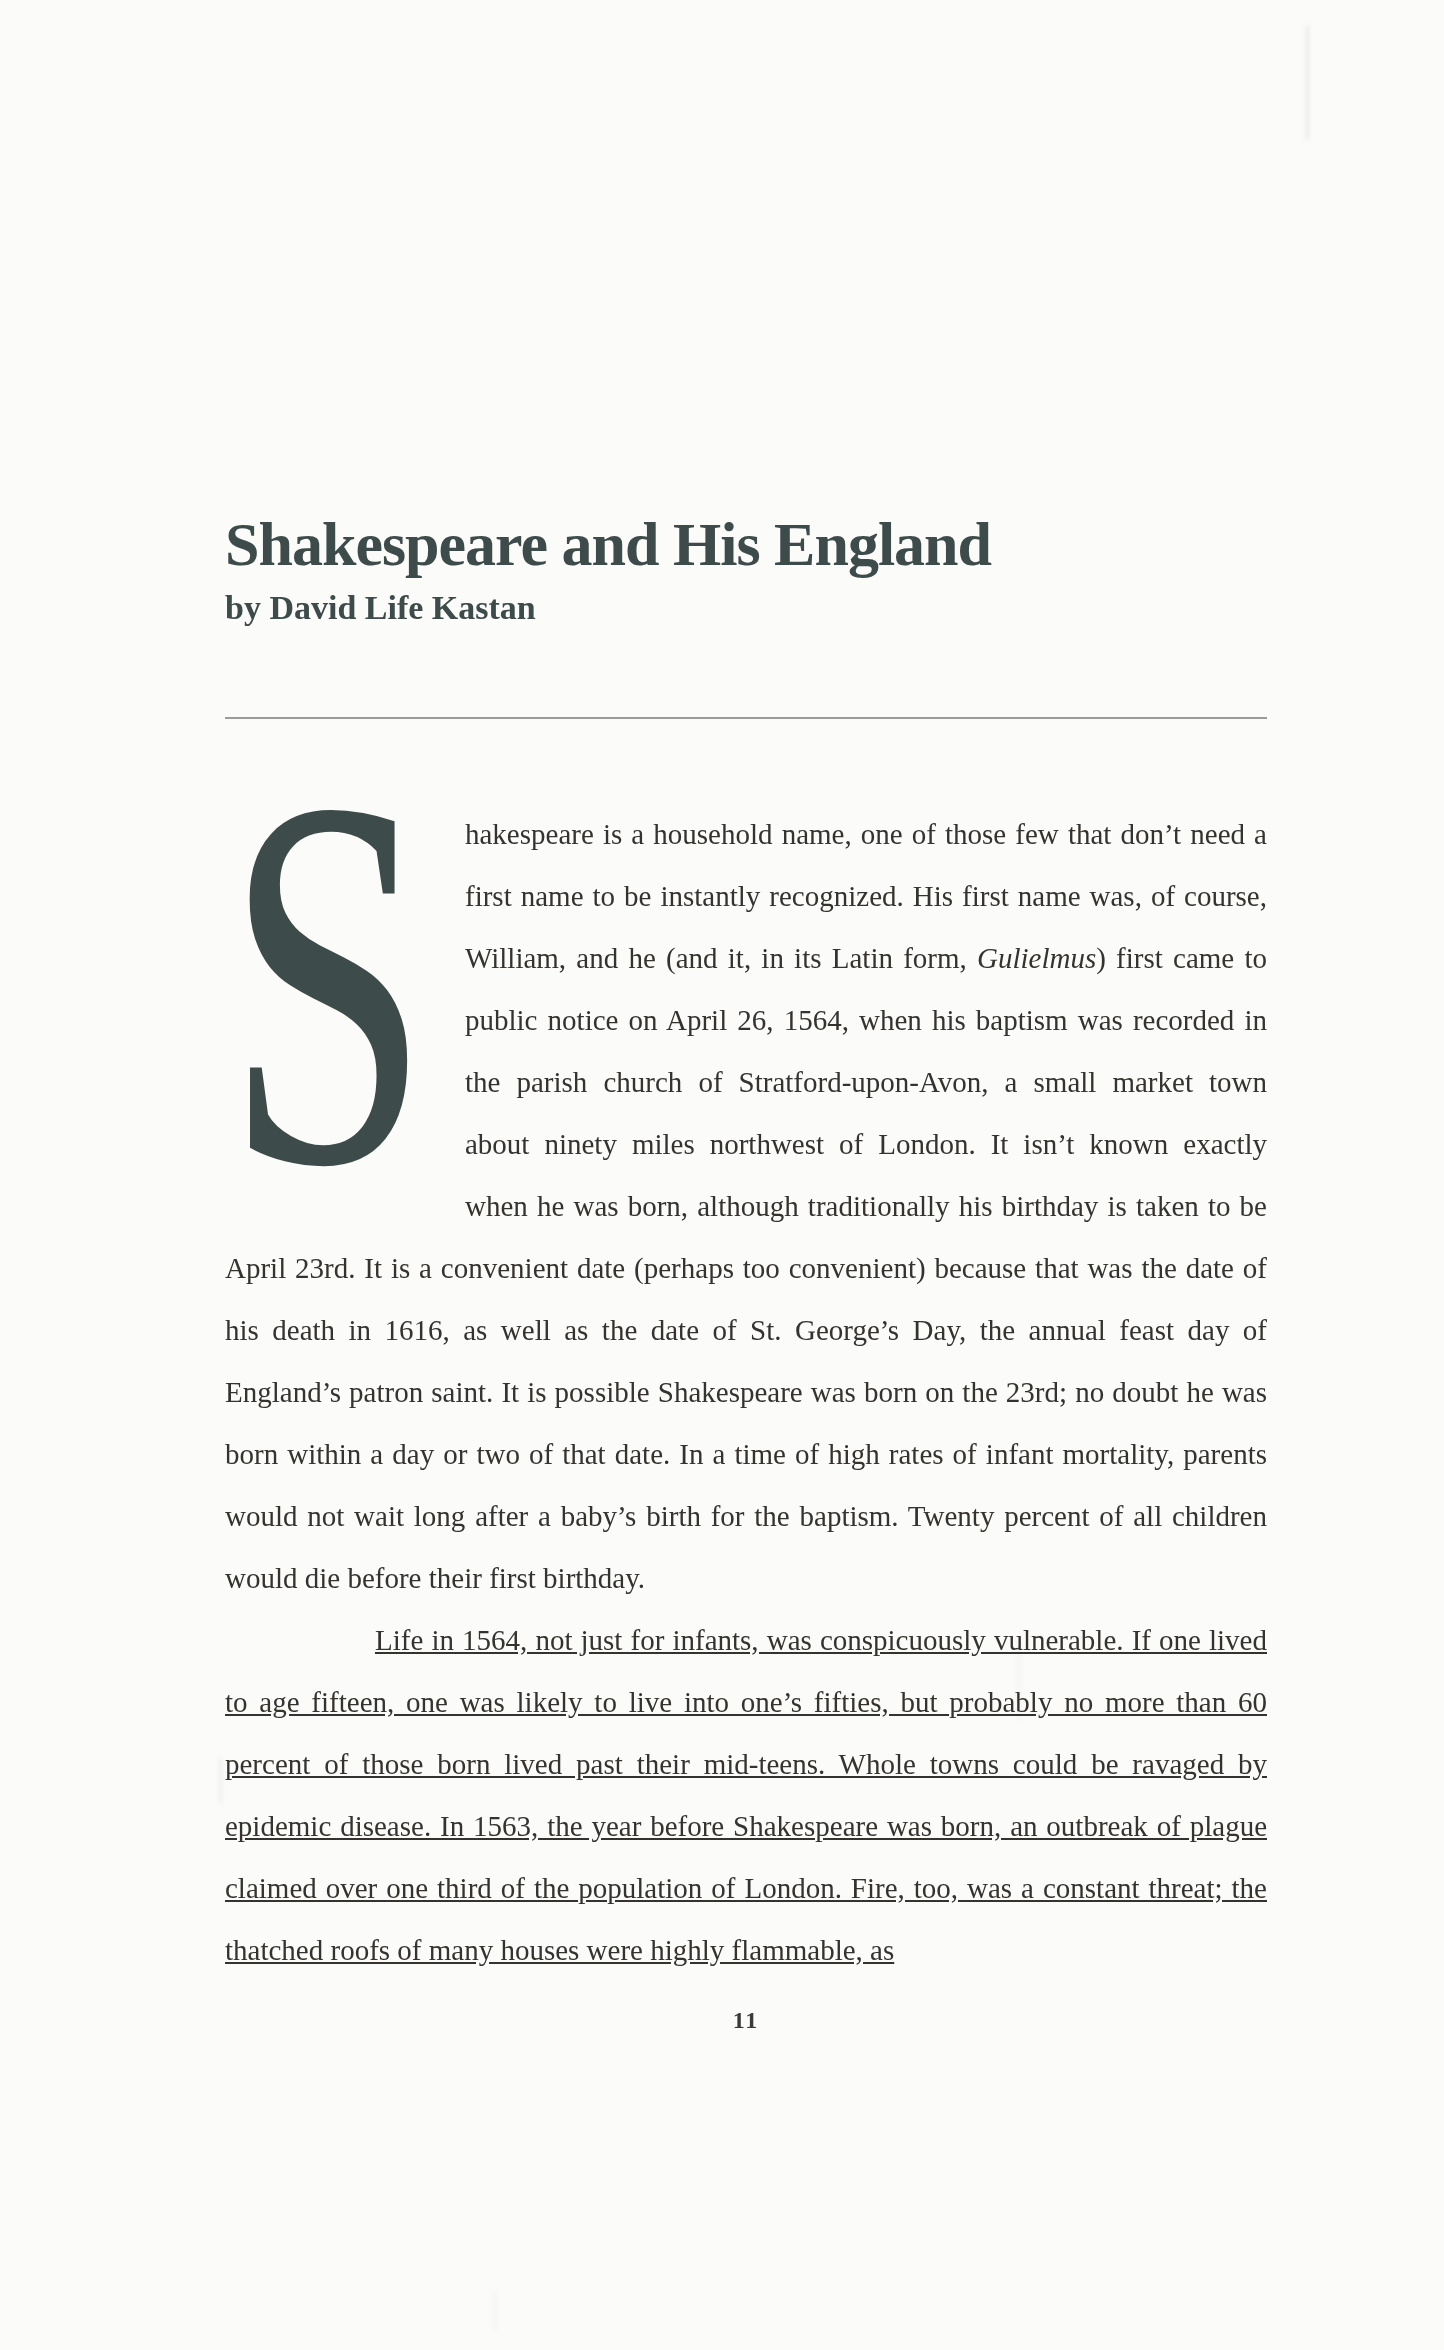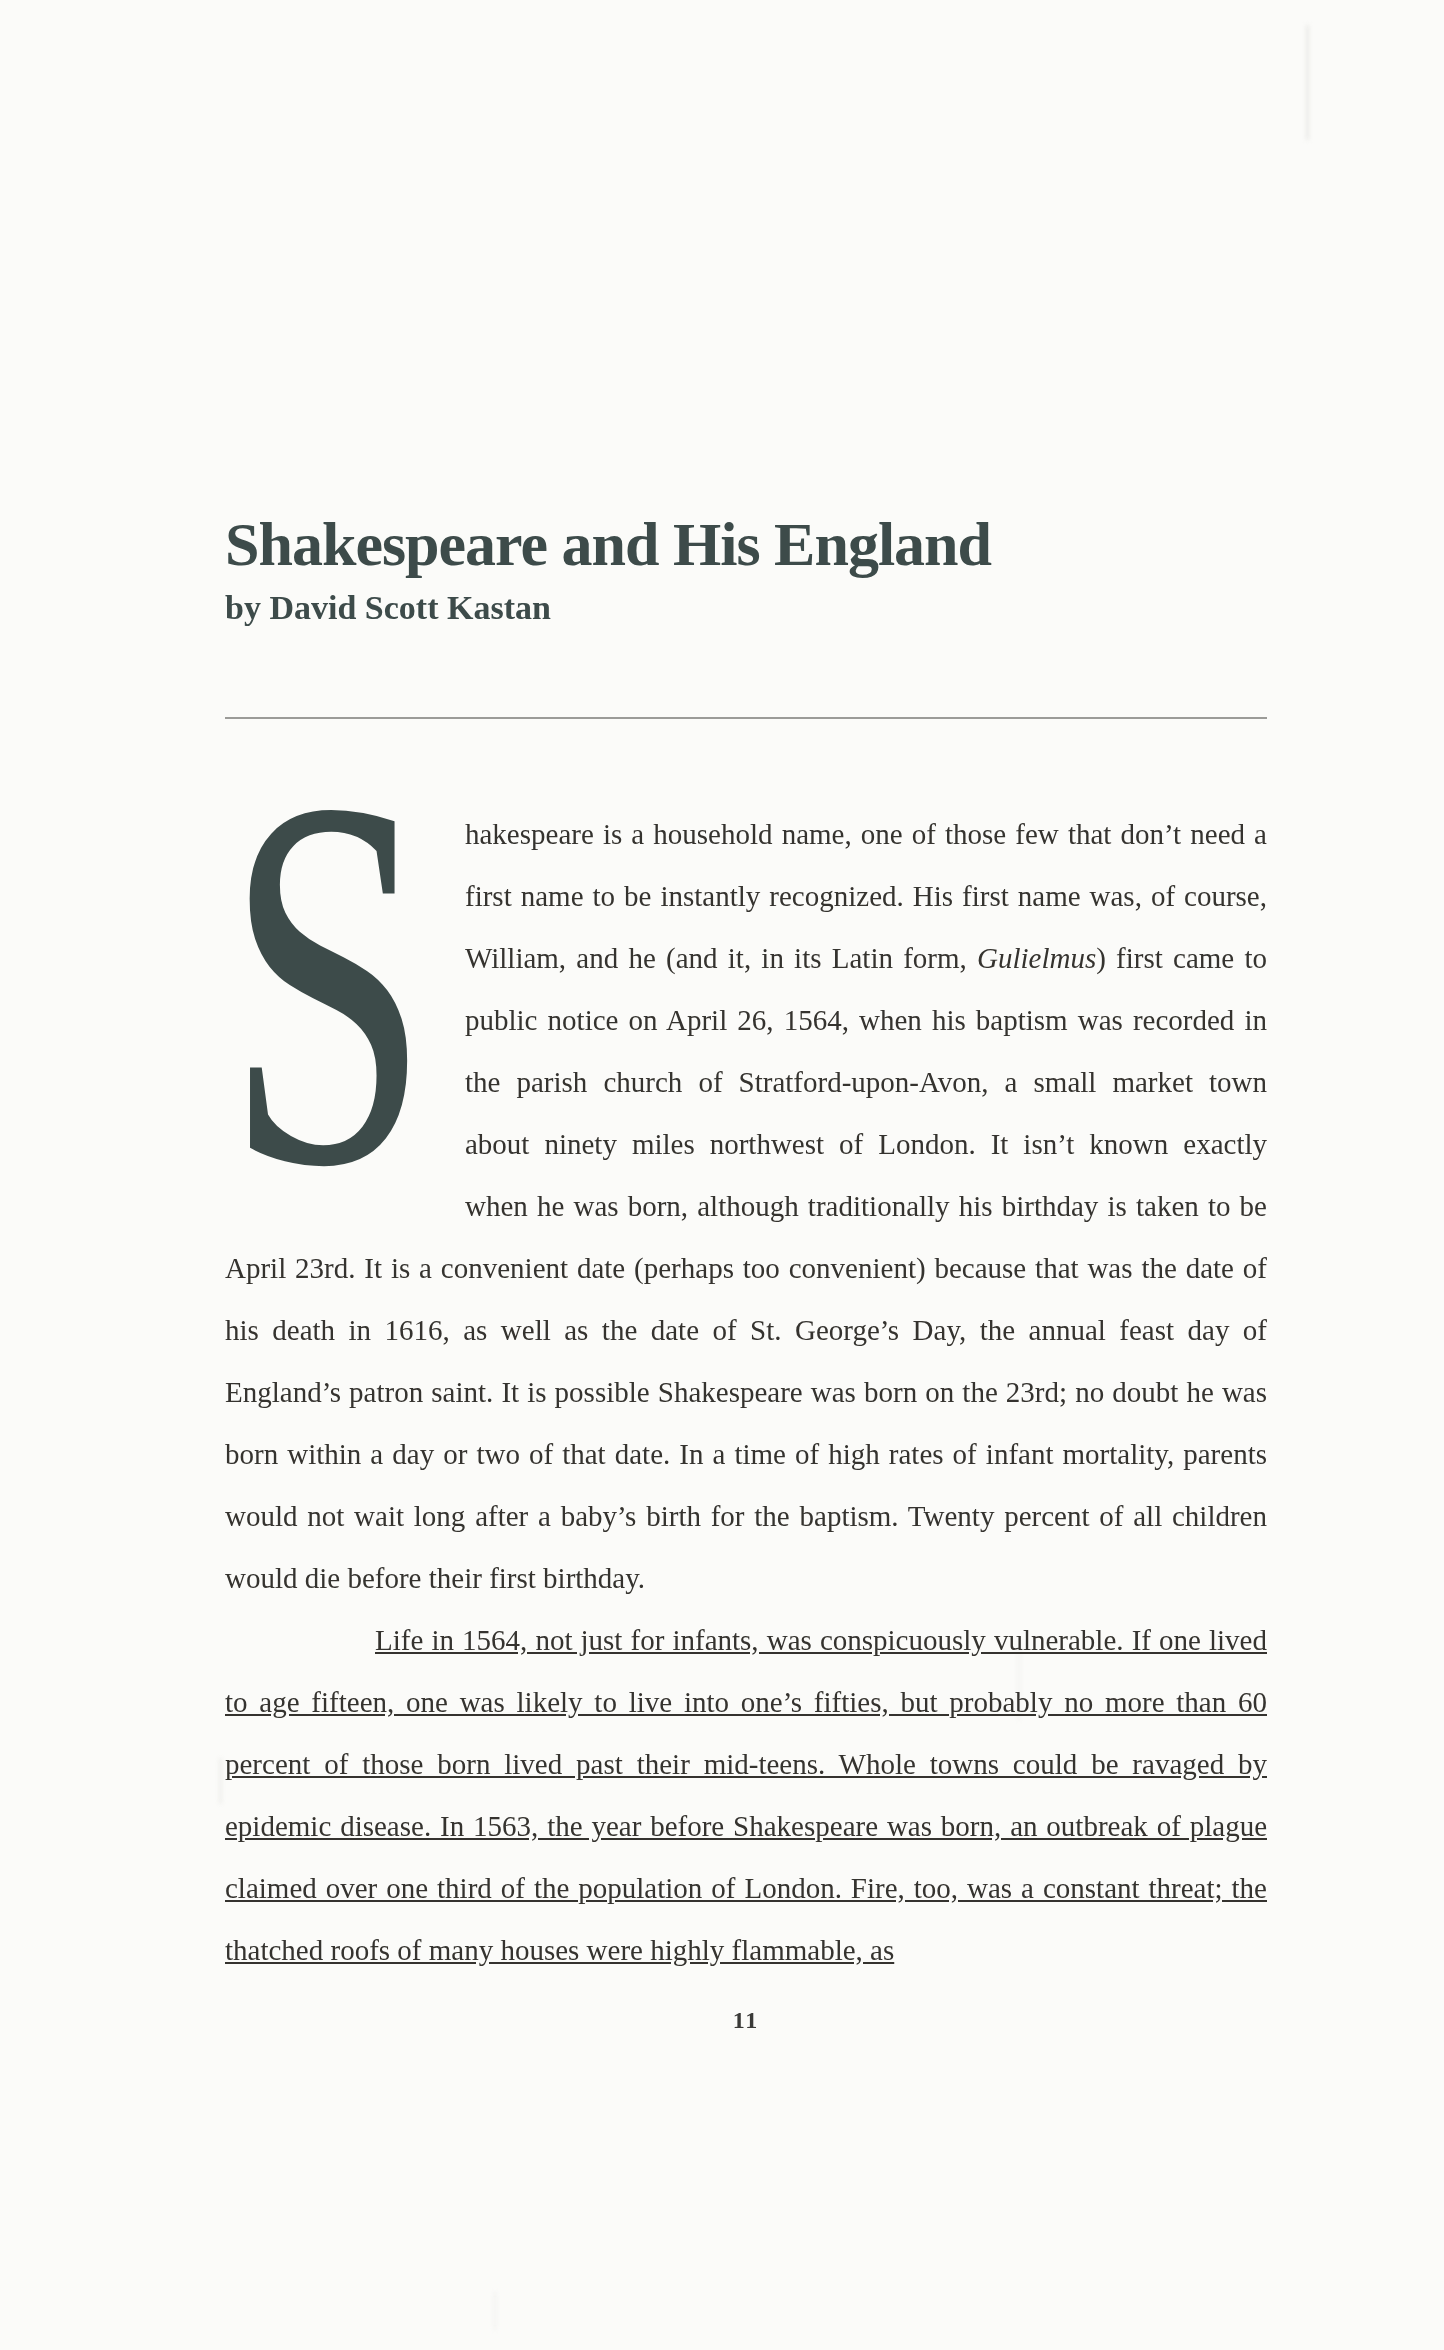--- a/index.html
+++ b/index.html
@@ -96,21 +96,21 @@
 
   <div class="artifact a1"></div>
   <div class="artifact a2"></div>
   <div class="artifact a3"></div>
   <div class="artifact a4"></div>
 
   <div class="content">
 
     <h1 class="title">Shakespeare and His England</h1>
 
-    <div class="byline">by David Scott Kastan</div>
+    <div class="byline">by David Life Kastan</div>
 
     <hr class="rule">
 
     <div class="bodytext">
 
       <p class="para1"><span class="dropcap">
             <svg viewBox="0 0 205 372">
               <text x="0" y="352" font-size="530" textLength="205" lengthAdjust="spacingAndGlyphs">S</text>
             </svg>
           </span><span>hakespeare is a household name, one of those few that don’t need a first name to be instantly recognized. His first name was, of course, William, and he (and it, in its Latin form, </span><em class="latin">Gulielmus</em><span>) first came to public notice on April 26, 1564, when his baptism was recorded in the parish church of Stratford-upon-Avon, a small market town about ninety miles northwest of London. It isn’t known exactly when he was born, although traditionally his birthday is taken to be April 23rd. It is a convenient date (perhaps too convenient) because that was the date of his death in 1616, as well as the date of St. George’s Day, the annual feast day of England’s patron saint. It is possible Shakespeare was born on the 23rd; no doubt he was born within a day or two of that date. In a time of high rates of infant mortality, parents would not wait long after a baby’s birth for the baptism. Twenty percent of all children would die before their first birthday.</span></p>

